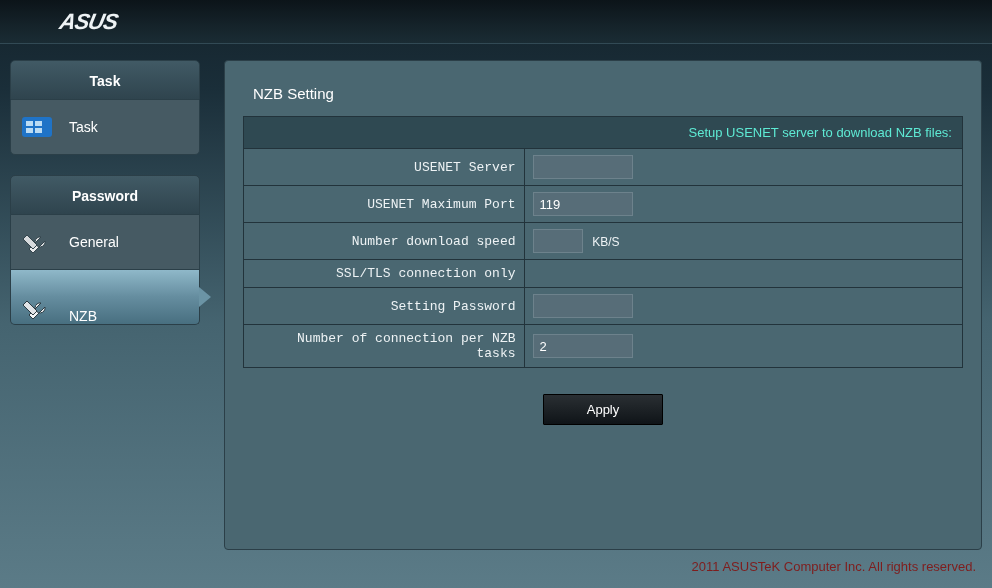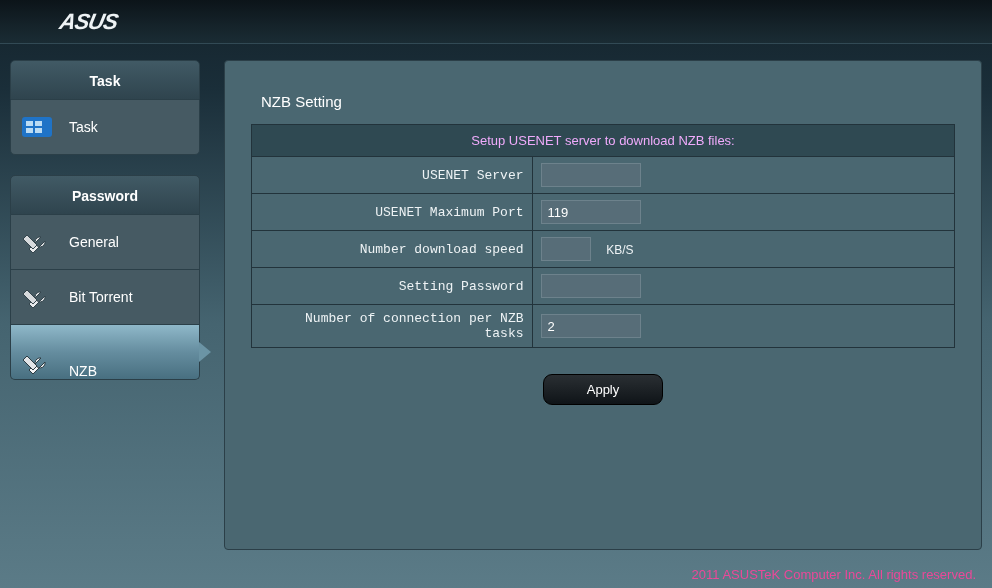--- a/index.html
+++ b/index.html
@@ -37,21 +37,21 @@
     height: 490px;
     display: flex;
     gap: 24px;
   }
   .sidebar { width: 190px; flex: 0 0 190px; }
   .panel {
     flex: 1;
     background: #4a6771;
     border: 1px solid #2b3f48;
     border-radius: 4px;
-    padding: 12px;
+    padding: 4px;
   }
 
   
   .side-section { margin-bottom: 20px; }
   .side-title {
     height: 40px;
     line-height: 40px;
     text-align: center;
     color: #fff;
     background: linear-gradient(to bottom,#415a65,#2f444e);
@@ -97,23 +97,23 @@
     font-size: 15px;
     padding: 20px 24px 14px 24px;
   }
   .table-wrap {
     margin: 0 14px 14px 14px;
     border: 1px solid #22333b;
   }
   .form-table { width: 100%; border-collapse: collapse; }
   .form-table th {
     background: #2f4952;
-    color: #f0abfc;
+    color: #5eead4;
     font-weight: normal;
-    text-align: center;
+    text-align: right;
     padding: 8px 10px;
     font-size: 13px;
   }
   .form-table td {
     border-top: 1px solid #22333b;
     padding: 6px 8px;
     color: #eef3f5;
     font-size: 13px;
     background: #4a6771;
   }
@@ -125,41 +125,41 @@
   }
   .form-table input[type=text], .form-table input[type=password] {
     width: 100px;
     height: 24px;
     background: #576d78;
     border: 1px solid #6d828c;
     color: #fff;
     padding: 0 6px;
     font-size: 13px;
   }
-  .kbsuffix { font-size: 12px; color:#eef3f5; margin-left: 12px; }
+  .kbsuffix { font-size: 12px; color:#eef3f5; margin-left: 6px; }
   .small-input { width: 50px !important; }
 
   .apply-row { text-align: center; padding: 12px 0; }
   .btn-apply {
     display: inline-block;
     min-width: 120px;
     padding: 7px 24px;
     color: #fff;
     background: linear-gradient(to bottom,#2a2f33,#0f1418);
     border: 1px solid #000;
-    border-radius: 9px;
+    border-radius: 1px;
     cursor: pointer;
     font-size: 13px;
   }
 
   .footer {
     position: absolute;
-    bottom: 6px;
+    bottom: 14px;
     right: 16px;
-    color: #ec4899;
+    color: #7f1d1d;
     font-size: 13px;
   }
 </style>
 </head>
 <body>
 
 <div class="topbar">
   <div class="logo">ASUS</div>
 </div>
 
@@ -189,29 +189,20 @@
       <div class="side-item">
         <span class="side-icon">
           <svg width="34" height="26" viewBox="0 0 34 26">
             <path d="M6 20 L18 8 A5 5 0 1 0 22 12 L10 24 Z" fill="#e7e9eb" stroke="#34444c"></path>
             <path d="M4 6 L14 16 L10 20 L0 10 Z" fill="#d7dadd" stroke="#34444c"></path>
           </svg>
         </span>
         <span>General</span>
       </div>
 
-      <div class="side-item">
-        <span class="side-icon">
-          <svg width="34" height="26" viewBox="0 0 34 26">
-            <path d="M6 20 L18 8 A5 5 0 1 0 22 12 L10 24 Z" fill="#e7e9eb" stroke="#34444c"></path>
-            <path d="M4 6 L14 16 L10 20 L0 10 Z" fill="#d7dadd" stroke="#34444c"></path>
-          </svg>
-        </span>
-        <span>Bit Torrent</span>
-      </div>
 
       <div class="side-item active">
         <span class="side-icon">
           <svg width="34" height="26" viewBox="0 0 34 26">
             <path d="M6 20 L18 8 A5 5 0 1 0 22 12 L10 24 Z" fill="#f2f4f6" stroke="#2c3b42"></path>
             <path d="M4 6 L14 16 L10 20 L0 10 Z" fill="#e1e4e7" stroke="#2c3b42"></path>
           </svg>
         </span>
         <span>NZB</span>
       </div>
@@ -237,20 +228,24 @@
           <td><input type="text" value="119" style=""></td>
         </tr>
         <tr>
           <td class="label">Number download speed</td>
           <td>
             <input type="text" class="small-input" value="" style="">
             <span class="kbsuffix">KB/S</span>
           </td>
         </tr>
         <tr>
+          <td class="label">SSL/TLS connection only</td>
+          <td></td>
+        </tr>
+        <tr>
           <td class="label">Setting Password</td>
           <td><input type="password" value="" style=""></td>
         </tr>
         <tr>
           <td class="label">Number of connection per NZB tasks</td>
           <td><input type="text" value="2" style=""></td>
         </tr>
       </tbody>
         </table>
     </div>

